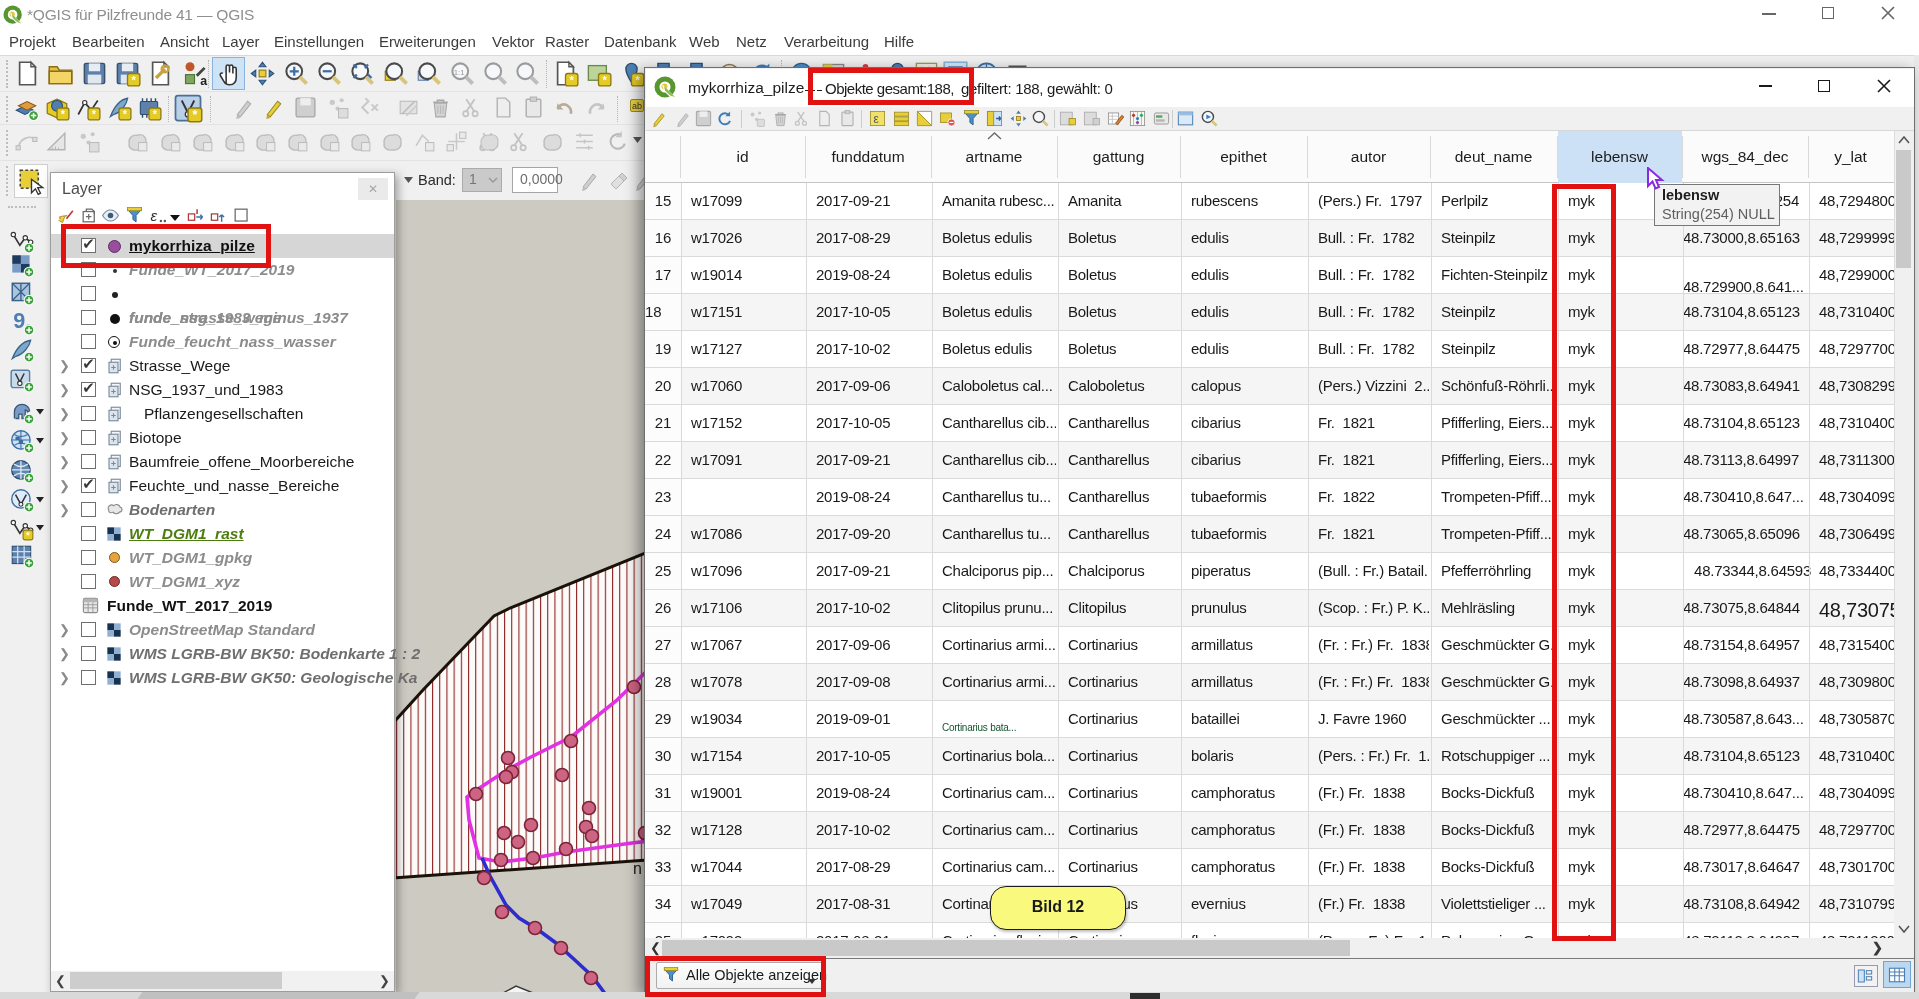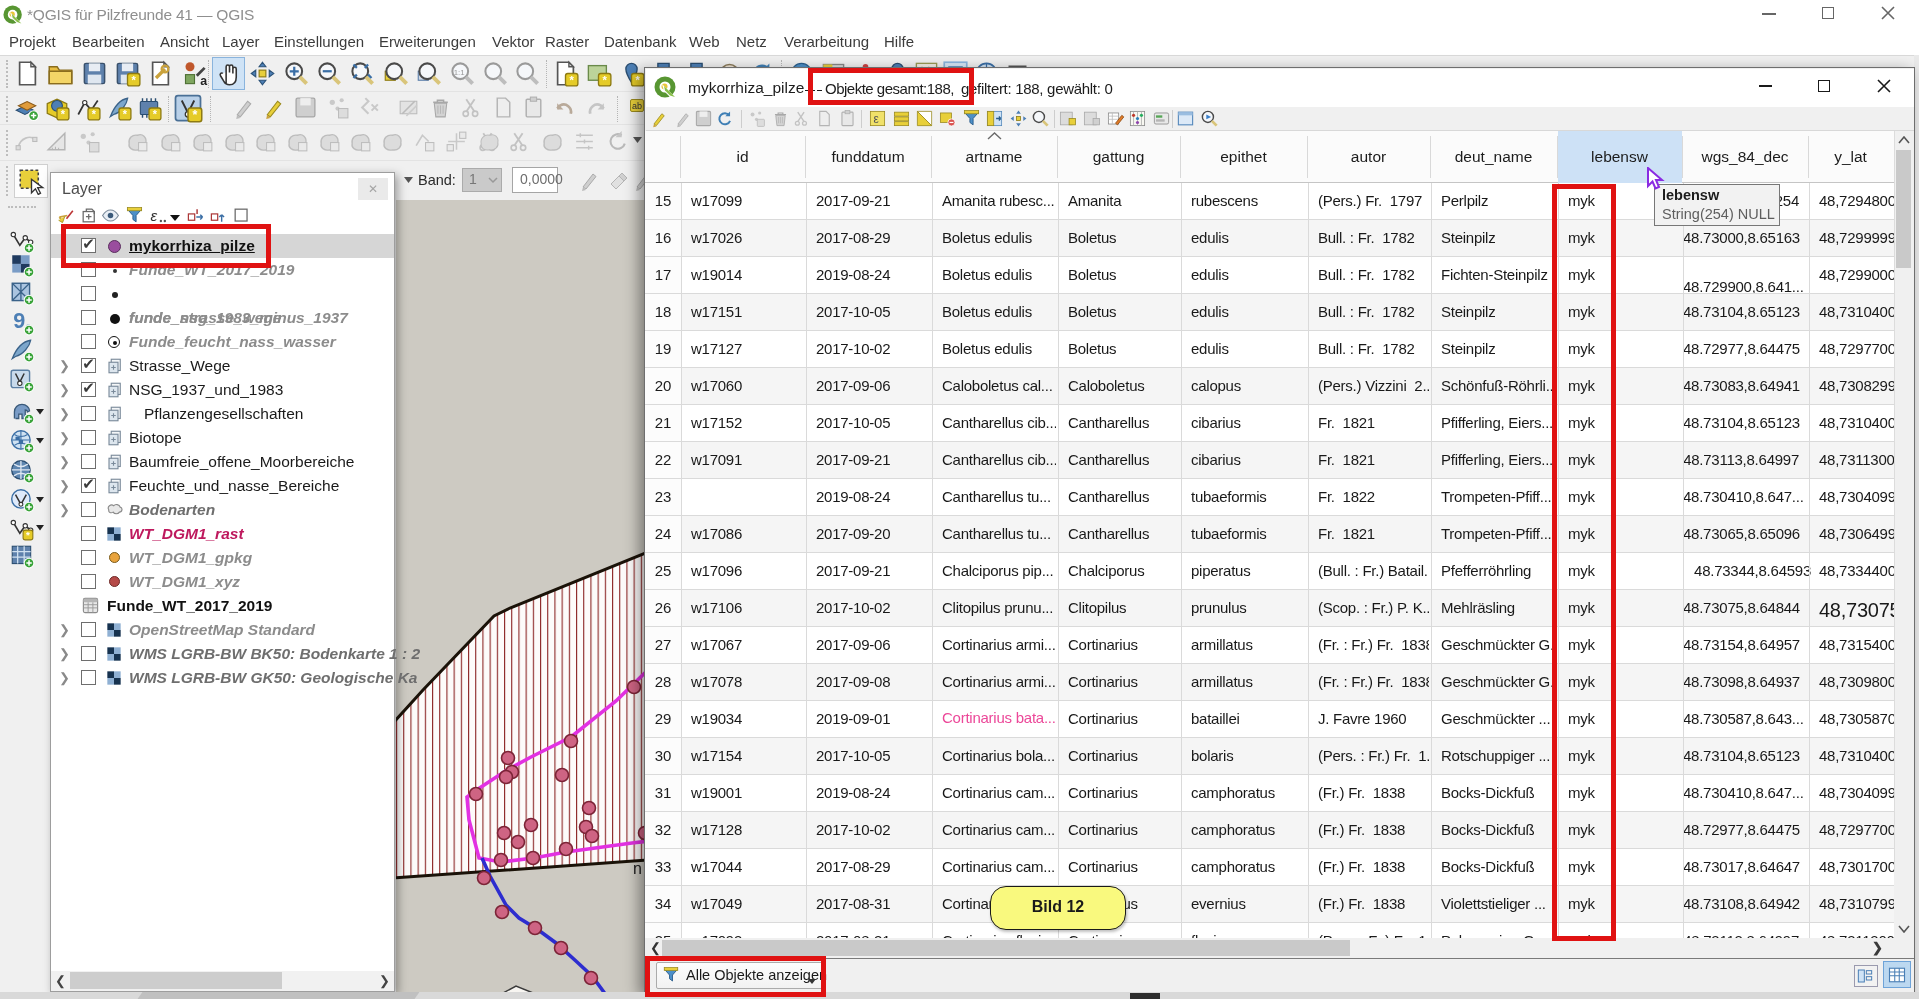--- a/index.html
+++ b/index.html
@@ -678,21 +678,21 @@
     <div class="lay-txt" style="font-style:italic;font-weight:bold;color:#6e6e6e;">Bodenarten</div>
   </div>
 <div class="ab" style="left:51px;top:522px;width:343px;height:24px;z-index:11;">
     <div class="cb"></div>
     <svg class="gi" style="left:55px;top:4px" width="16" height="16" viewBox="0 0 24 24">
       <rect x="2" y="2" width="10" height="10" fill="#16324f"></rect>
       <rect x="12" y="2" width="10" height="10" fill="#8fb0d3"></rect>
       <rect x="2" y="12" width="10" height="10" fill="#8fb0d3"></rect>
       <rect x="12" y="12" width="10" height="10" fill="#16324f"></rect>
     </svg>
-    <div class="lay-txt" style="font-style:italic;font-weight:bold;color:#be185d;">WT_DGM1_rast</div>
+    <div class="lay-txt" style="font-style:italic;font-weight:bold;color:#4d7c0f;text-decoration:underline;">WT_DGM1_rast</div>
   </div>
 <div class="ab" style="left:51px;top:546px;width:343px;height:24px;z-index:11;">
     <div class="cb"></div>
     <div class="ab" style="left:58px;top:6px;width:11px;height:11px;border-radius:50%;background:#e8a33d;border:1.5px solid #7a5a1a;"></div>
     <div class="lay-txt" style="font-style:italic;font-weight:bold;color:#8c8c8c;">WT_DGM1_gpkg</div>
   </div>
 <div class="ab" style="left:51px;top:570px;width:343px;height:24px;z-index:11;">
     <div class="cb"></div>
     <div class="ab" style="left:58px;top:6px;width:11px;height:11px;border-radius:50%;background:#b54a48;border:1.5px solid #6e2a28;"></div>
     <div class="lay-txt" style="font-style:italic;font-weight:bold;color:#8c8c8c;">WT_DGM1_xyz</div>
@@ -938,21 +938,21 @@
 <div class="ab" style="left:423px;top:9px;width:111px;font-size:15px;letter-spacing:-0.25px;color:#191919;white-space:nowrap;overflow:hidden;">Boletus</div>
 <div class="ab" style="left:546px;top:9px;width:115px;font-size:15px;letter-spacing:-0.25px;color:#191919;white-space:nowrap;overflow:hidden;">edulis</div>
 <div class="ab" style="left:673px;top:9px;width:111px;font-size:15px;letter-spacing:-0.25px;color:#191919;white-space:nowrap;overflow:hidden;">Bull. : Fr.&nbsp; 1782</div>
 <div class="ab" style="left:796px;top:9px;width:115px;font-size:15px;letter-spacing:-0.25px;color:#191919;white-space:nowrap;overflow:hidden;">Fichten-Steinpilz</div>
 <div class="ab" style="left:923px;top:9px;width:113px;font-size:15px;letter-spacing:-0.25px;color:#191919;white-space:nowrap;overflow:hidden;">myk</div>
 <div class="ab" style="left:1038px;top:9px;width:116px;text-align:right;font-size:15px;letter-spacing:-0.25px;color:#191919;white-space:nowrap;margin-top:12px;">48.729900,8.641...</div>
 <div class="ab" style="left:1174px;top:9px;width:75px;font-size:15px;letter-spacing:-0.25px;color:#191919;white-space:nowrap;overflow:hidden;">48,7299000</div>
 <div class="ab" style="left:0;top:36px;width:1249px;height:1px;background:#dadada;"></div>
 </div>
 <div class="ab" style="left:0;top:111px;width:1249px;height:37px;background:#f5f5f5;">
-<div class="ab" style="left:0px;top:0;width:36px;height:36px;background:#fcfcfc;text-align:center;font-size:15px;color:#1c1c1c;padding-top:9px;">18</div>
+<div class="ab" style="left:0px;top:0;width:36px;height:36px;background:#fcfcfc;text-align:left;font-size:15px;color:#1c1c1c;padding-top:9px;">18</div>
 <div class="ab" style="left:46px;top:9px;width:113px;font-size:15px;letter-spacing:-0.25px;color:#191919;white-space:nowrap;overflow:hidden;">w17151</div>
 <div class="ab" style="left:171px;top:9px;width:114px;font-size:15px;letter-spacing:-0.25px;color:#191919;white-space:nowrap;overflow:hidden;">2017-10-05</div>
 <div class="ab" style="left:297px;top:9px;width:114px;font-size:15px;letter-spacing:-0.25px;color:#191919;white-space:nowrap;overflow:hidden;">Boletus edulis</div>
 <div class="ab" style="left:423px;top:9px;width:111px;font-size:15px;letter-spacing:-0.25px;color:#191919;white-space:nowrap;overflow:hidden;">Boletus</div>
 <div class="ab" style="left:546px;top:9px;width:115px;font-size:15px;letter-spacing:-0.25px;color:#191919;white-space:nowrap;overflow:hidden;">edulis</div>
 <div class="ab" style="left:673px;top:9px;width:111px;font-size:15px;letter-spacing:-0.25px;color:#191919;white-space:nowrap;overflow:hidden;">Bull. : Fr.&nbsp; 1782</div>
 <div class="ab" style="left:796px;top:9px;width:115px;font-size:15px;letter-spacing:-0.25px;color:#191919;white-space:nowrap;overflow:hidden;">Steinpilz</div>
 <div class="ab" style="left:923px;top:9px;width:113px;font-size:15px;letter-spacing:-0.25px;color:#191919;white-space:nowrap;overflow:hidden;">myk</div>
 <div class="ab" style="left:1038px;top:9px;width:116px;text-align:right;font-size:15px;letter-spacing:-0.25px;color:#191919;white-space:nowrap;">48.73104,8.65123</div>
 <div class="ab" style="left:1174px;top:9px;width:75px;font-size:15px;letter-spacing:-0.25px;color:#191919;white-space:nowrap;overflow:hidden;">48,7310400</div>
@@ -1095,21 +1095,21 @@
 <div class="ab" style="left:796px;top:9px;width:115px;font-size:15px;letter-spacing:-0.25px;color:#191919;white-space:nowrap;overflow:hidden;">Geschmückter G...</div>
 <div class="ab" style="left:923px;top:9px;width:113px;font-size:15px;letter-spacing:-0.25px;color:#191919;white-space:nowrap;overflow:hidden;">myk</div>
 <div class="ab" style="left:1038px;top:9px;width:116px;text-align:right;font-size:15px;letter-spacing:-0.25px;color:#191919;white-space:nowrap;">48.73098,8.64937</div>
 <div class="ab" style="left:1174px;top:9px;width:75px;font-size:15px;letter-spacing:-0.25px;color:#191919;white-space:nowrap;overflow:hidden;">48,7309800</div>
 <div class="ab" style="left:0;top:36px;width:1249px;height:1px;background:#dadada;"></div>
 </div>
 <div class="ab" style="left:0;top:518px;width:1249px;height:37px;background:#ffffff;">
 <div class="ab" style="left:0px;top:0;width:36px;height:36px;background:#fcfcfc;text-align:center;font-size:15px;color:#1c1c1c;padding-top:9px;">29</div>
 <div class="ab" style="left:46px;top:9px;width:113px;font-size:15px;letter-spacing:-0.25px;color:#191919;white-space:nowrap;overflow:hidden;">w19034</div>
 <div class="ab" style="left:171px;top:9px;width:114px;font-size:15px;letter-spacing:-0.25px;color:#191919;white-space:nowrap;overflow:hidden;">2019-09-01</div>
-<div class="ab" style="left:297px;top:8px;width:114px;font-size:15px;letter-spacing:-0.25px;color:#ec4899;white-space:nowrap;overflow:hidden;">Cortinarius bata...</div>
+<div class="ab" style="left:297px;top:21px;width:114px;font-size:10px;letter-spacing:-0.25px;color:#14532d;white-space:nowrap;overflow:hidden;">Cortinarius bata...</div>
 <div class="ab" style="left:423px;top:9px;width:111px;font-size:15px;letter-spacing:-0.25px;color:#191919;white-space:nowrap;overflow:hidden;">Cortinarius</div>
 <div class="ab" style="left:546px;top:9px;width:115px;font-size:15px;letter-spacing:-0.25px;color:#191919;white-space:nowrap;overflow:hidden;">bataillei</div>
 <div class="ab" style="left:673px;top:9px;width:111px;font-size:15px;letter-spacing:-0.25px;color:#191919;white-space:nowrap;overflow:hidden;">J. Favre 1960</div>
 <div class="ab" style="left:796px;top:9px;width:115px;font-size:15px;letter-spacing:-0.25px;color:#191919;white-space:nowrap;overflow:hidden;">Geschmückter ...</div>
 <div class="ab" style="left:923px;top:9px;width:113px;font-size:15px;letter-spacing:-0.25px;color:#191919;white-space:nowrap;overflow:hidden;">myk</div>
 <div class="ab" style="left:1038px;top:9px;width:116px;text-align:right;font-size:15px;letter-spacing:-0.25px;color:#191919;white-space:nowrap;">48.730587,8.643...</div>
 <div class="ab" style="left:1174px;top:9px;width:75px;font-size:15px;letter-spacing:-0.25px;color:#191919;white-space:nowrap;overflow:hidden;">48,7305870</div>
 <div class="ab" style="left:0;top:36px;width:1249px;height:1px;background:#dadada;"></div>
 </div>
 <div class="ab" style="left:0;top:555px;width:1249px;height:37px;background:#f5f5f5;">

